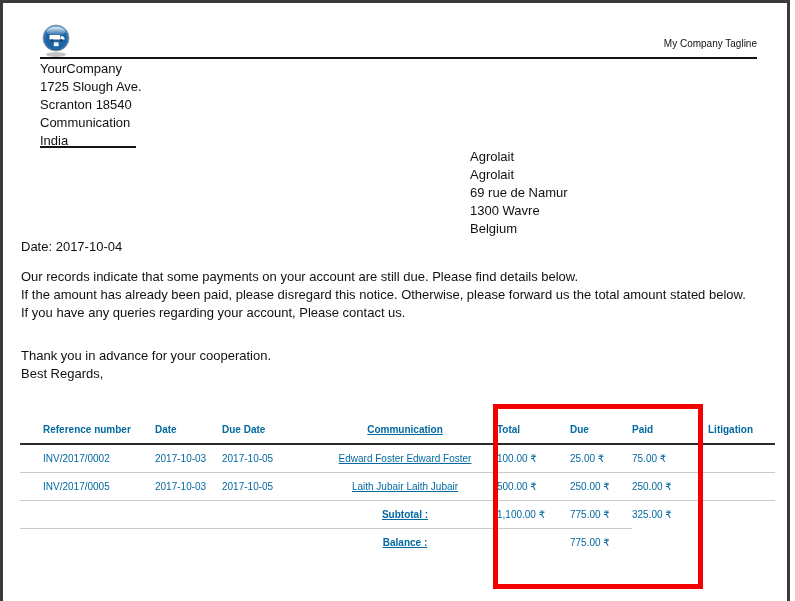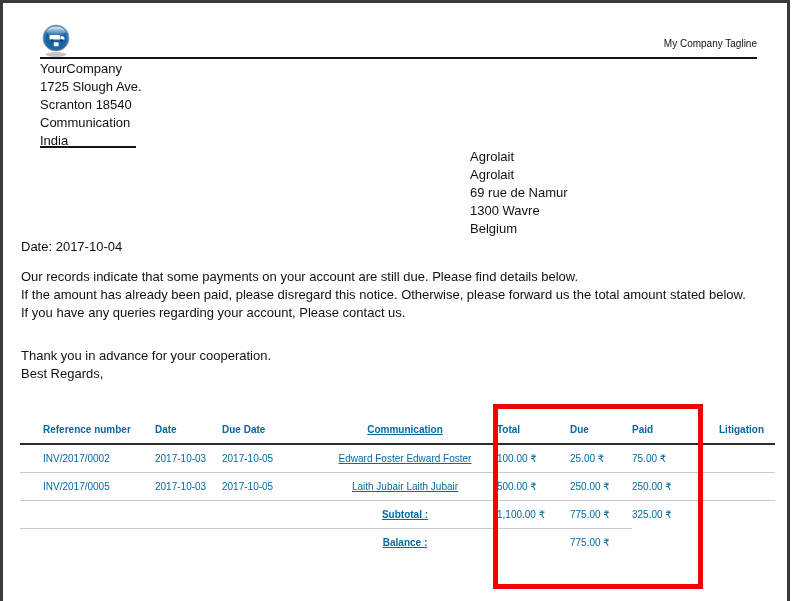--- a/index.html
+++ b/index.html
@@ -30,21 +30,21 @@
     font-size:10px;color:#0369a1;
   }
   table.statement th{
     font-weight:bold;border-bottom:2px solid #2b2b2b;height:28px;padding:0;vertical-align:middle;
   }
   table.statement td{height:27px;padding:0;vertical-align:middle;}
   .data-cell{border-bottom:1px solid #c9c9c9;}
   .cell-ref{text-align:left;padding-left:23px !important;}
   .cell-date,.cell-duedate,.cell-amt{text-align:left;padding-right:3px !important;}
   .cell-comm{text-align:center;padding-left:11px !important;text-decoration:underline;}
-  .cell-lit{text-align:center;padding-left:12px !important;margin-top:32px;}
+  .cell-lit{text-align:left;padding-left:12px !important;margin-top:32px;}
   .bold{font-weight:bold;}
   tr.subtotal-row td{border-bottom:1px solid #c9c9c9;}
   tr.subtotal-row td.no-line{border-bottom:none;}
   tr.balance-row td{border-bottom:none;}
 
   .red-box{
     position:absolute;left:493px;top:404px;width:210px;height:185px;box-sizing:border-box;
     border:5px solid #f30000;z-index:20;pointer-events:none;
   }
 </style>

